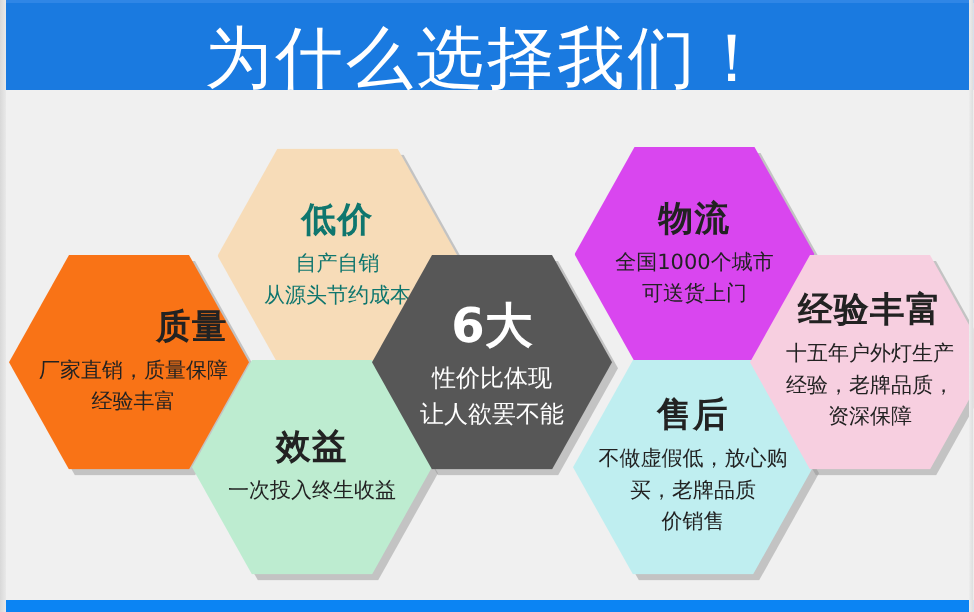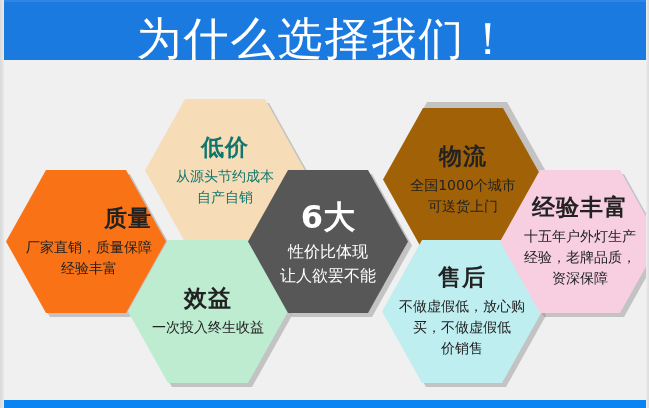--- a/index.html
+++ b/index.html
@@ -154,53 +154,53 @@
         <div class="hex-title">质量</div>
         <div class="hex-lines">
           <div>厂家直销，质量保障</div>
           <div>经验丰富</div>
         </div>
       </div>
       <div class="hex-shadow" style="left: 149px; top: 103px; z-index: 1;"></div>
       <div class="hex" style="left: 145px; top: 99px; background: rgb(247, 220, 184); color: #0f766e; z-index: 2;">
         <div class="hex-title">低价</div>
         <div class="hex-lines">
+          <div>自产自销</div>
           <div>从源头节约成本</div>
-          <div>自产自销</div>
         </div>
       </div>
       <div class="hex-shadow" style="left: 132px; top: 244px; z-index: 1;"></div>
       <div class="hex" style="left: 128px; top: 240px; background: rgb(189, 236, 208); color: rgb(34, 34, 34); z-index: 2;">
         <div class="hex-title">效益</div>
         <div class="hex-lines">
           <div>一次投入终生收益</div>
         </div>
       </div>
       <div class="hex-shadow" style="left: 252px; top: 174px; z-index: 1;"></div>
       <div class="hex center" style="left: 248px; top: 170px; background: rgb(87, 87, 87); color: rgb(255, 255, 255); z-index: 3;">
         <div class="hex-title">6大</div>
         <div class="hex-lines">
           <div>性价比体现</div>
           <div>让人欲罢不能</div>
         </div>
       </div>
       <div class="hex-shadow" style="left: 387px; top: 102px; z-index: 1;"></div>
-      <div class="hex" style="left: 383px; top: 108px; background: #a16207; color: rgb(34, 34, 34); z-index: 2;">
+      <div class="hex" style="left: 383px; top: 98px; background: #d946ef; color: rgb(34, 34, 34); z-index: 2;">
         <div class="hex-title">物流</div>
         <div class="hex-lines">
           <div>全国1000个城市</div>
           <div>可送货上门</div>
         </div>
       </div>
       <div class="hex-shadow" style="left: 386px; top: 244px; z-index: 1;"></div>
       <div class="hex" style="left: 382px; top: 240px; background: rgb(191, 238, 240); color: rgb(34, 34, 34); z-index: 2;">
         <div class="hex-title">售后</div>
         <div class="hex-lines">
           <div>不做虚假低，放心购</div>
-          <div>买，不做虚假低</div>
+          <div>买，老牌品质</div>
           <div>价销售</div>
         </div>
       </div>
       <div class="hex-shadow" style="left: 504px; top: 174px; z-index: 1;"></div>
       <div class="hex" style="left: 500px; top: 170px; background: rgb(247, 207, 224); color: rgb(34, 34, 34); z-index: 2;">
         <div class="hex-title">经验丰富</div>
         <div class="hex-lines">
           <div>十五年户外灯生产</div>
           <div>经验，老牌品质，</div>
           <div>资深保障</div>

